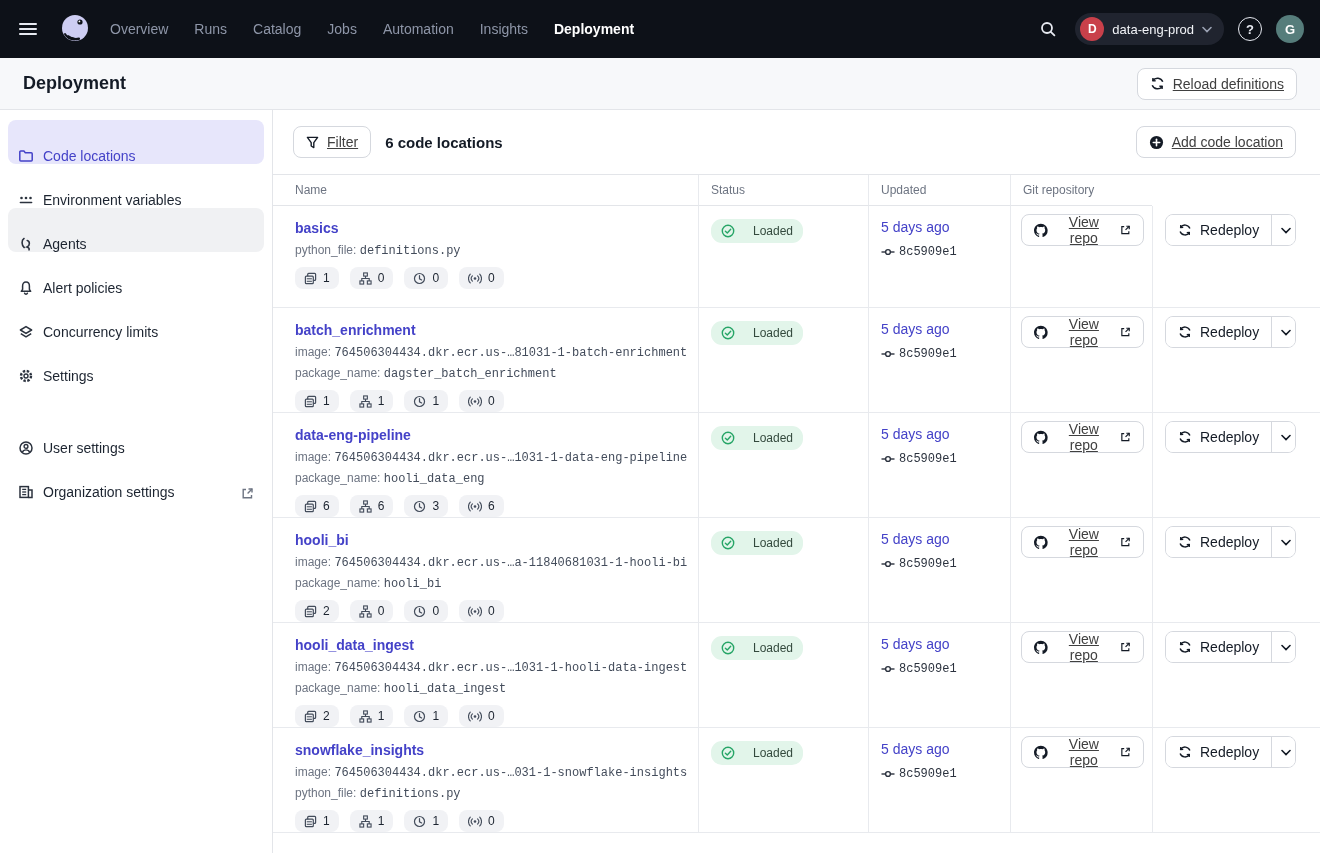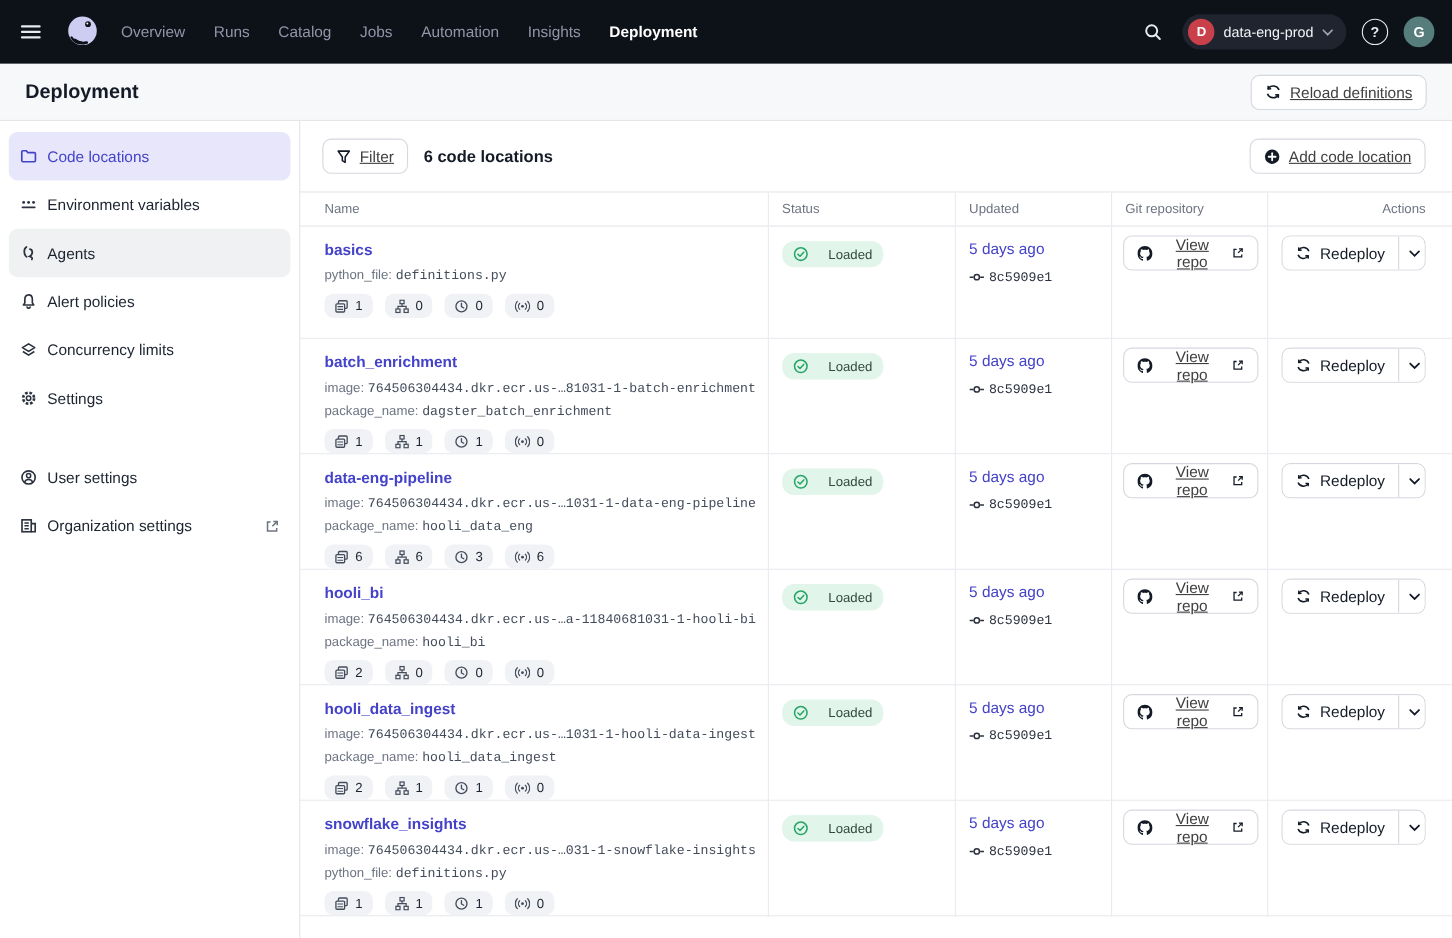--- a/index.html
+++ b/index.html
@@ -24,21 +24,21 @@
 
   
   .page-header { height:52px; background:#f7f8fa; border-bottom:1px solid #e3e5e9; display:flex; align-items:center; padding:0 23px; }
   .page-title { font-size:18px; font-weight:600; color:#141b26; }
   .btn { display:inline-flex; align-items:center; gap:8px; background:#fff; border:1px solid #d5d8de; border-radius:8px; height:32px; padding:0 12px; font-size:14px; color:#404040; cursor:pointer; font-family:inherit;text-decoration:underline; }
   .page-header .btn { margin-left:auto; }
 
   
   .content { display:flex; height:743px; }
   .sidebar { width:272px; flex:none; padding-top:10px; }
-  .side-item { display:flex; align-items:center; gap:9px; height:44px; margin:0 8px; padding:0 10px; border-radius:8px; font-size:14px; color:#1c2430; cursor:pointer; white-space:nowrap; }
+  .side-item { display:flex; align-items:flex-end; gap:9px; height:44px; margin:0 8px; padding:0 10px; border-radius:8px; font-size:14px; color:#1c2430; cursor:pointer; white-space:nowrap; }
   .side-item svg { flex:none; }
   .side-item.active { background:#e7e6fb; color:#4442c8; }
   .side-item.hovered { background:#f0f1f3; }
   .side-gap { height:28px; }
   .side-item .ext { margin-left:auto; }
 
   .main { flex:1; border-left:1px solid #e3e5e9; }
   .toolbar { display:flex; align-items:center; height:64px; padding:0 24px 0 20px; }
   .count-label { font-size:15px; font-weight:700; color:#141b26; margin-left:14px; }
   .toolbar .btn.add { margin-left:auto; }
@@ -228,21 +228,20 @@
           </svg>
         <span>Add code location</span>
       </button>
     </div>
 
     <div class="trow thead">
       <div class="th">Name</div>
       <div class="th">Status</div>
       <div class="th">Updated</div>
       <div class="th">Git repository</div>
-      <div class="th right">Actions</div>
     </div>
 
     <div id="rows">
   <div class="trow">
     <div class="cell name-cell">
       <a class="loc-name">basics</a>
       <div class="meta"><span>python_file:</span> <span class="mono">definitions.py</span></div>
       <div class="badges">
         <span class="badge">
           <svg width="13" height="13" viewBox="0 0 14 14">

